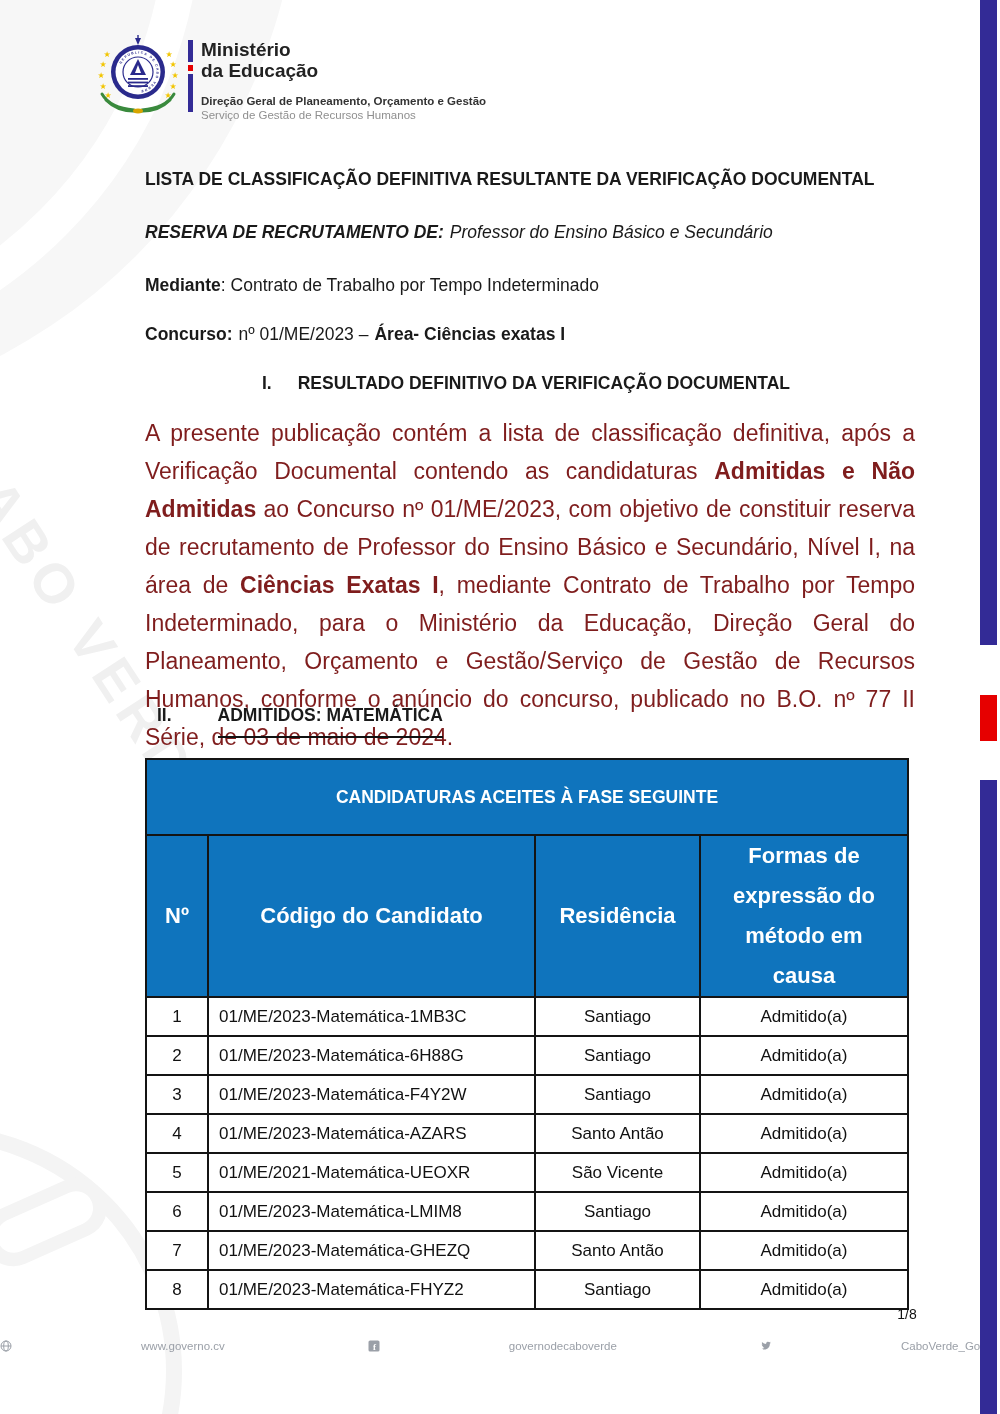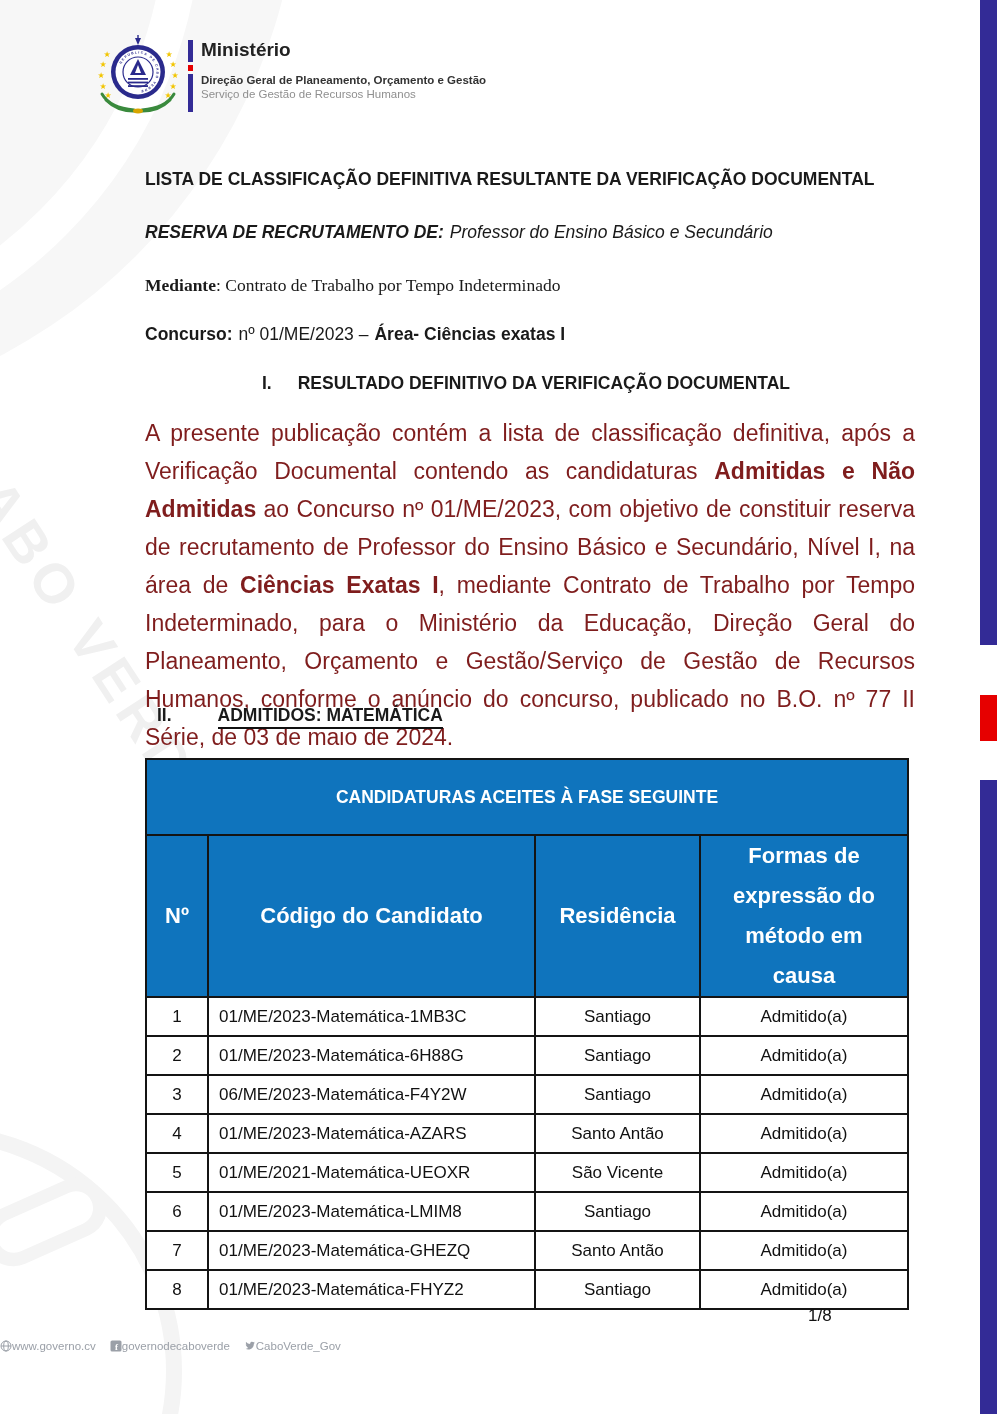--- a/index.html
+++ b/index.html
@@ -35,45 +35,45 @@
   .ministry{padding-top:7px;}
   .ministry .m1,.ministry .m2{font-size:19px;font-weight:700;color:#222;line-height:21px;}
   .ministry .dep{font-size:11.5px;font-weight:700;color:#333;margin-top:14px;line-height:13px;}
   .ministry .svc{font-size:11.5px;color:#8f8f8f;line-height:14px;}
   
   .content{position:absolute;left:145px;top:0;width:762px;z-index:1;}
   .doc-line{position:absolute;width:762px;text-align:left;font-size:17.5px;line-height:22px;}
   .b{font-weight:700;}
   .t-main{top:168px;font-weight:700;}
   .t-reserva{top:221px;font-style:italic;}
-  .t-mediante{top:274px;font-family:Liberation Serif, serif;}
+  .t-mediante{top:274px;}
   .t-concurso{top:323px;}
   .gap-l{margin-left:6px;}
   .t-sec1{top:372px;display:flex;justify-content:center;gap:26px;font-weight:700;}
   .paragraph{
     position:absolute;top:414px;width:770px;font-size:23px;line-height:38px;
     text-align:justify;color:#7f1d1d;
   }
   .t-sec2{top:704px;text-align:left;padding-left:12px;display:flex;gap:46px;font-weight:700;}
-  .t-sec2 .u{border-bottom:2px solid #111;padding-bottom:1px;}
+  .t-sec2 .u{border-bottom:2px solid #111;padding-bottom:10px;}
   
   .doc-table{
     position:absolute;top:758px;left:0;border-collapse:collapse;table-layout:fixed;
     width:762px;font-size:17px;
   }
   .doc-table td,.doc-table th{border:2px solid #141414;text-align:center;vertical-align:middle;padding:0;}
   .tbl-title{height:74px;background:var(--table-blue);color:#fff;font-weight:700;font-size:17.5px;}
   .tbl-head th{height:108px;background:var(--table-blue);color:#fff;font-weight:700;font-size:22px;line-height:40px;padding:0 14px;}
   .doc-table tbody td{height:37px;background:#fff;color:#111;}
   .doc-table tbody td.c1{text-align:left;padding-left:10px;}
   
-  .page-number{position:absolute;left:808px;top:1306px;width:58px;text-align:left;font-size:17px;color:#111;z-index:1;}
+  .page-number{position:absolute;left:878px;top:1306px;width:58px;text-align:center;font-size:14px;color:#111;z-index:1;}
   .footer{
-    position:absolute;left:0;top:1340px;width:1000px;display:flex;justify-content:flex-start;
-    align-items:center;gap:0;color:#9ba0a8;font-size:11.5px;z-index:1;
+    position:absolute;left:0;top:1340px;width:1000px;display:flex;justify-content:space-between;
+    align-items:center;gap:24px;color:#9ba0a8;font-size:11.5px;z-index:1;
   }
   .footer .icon{display:inline-flex;width:12px;height:12px;}
   .footer .label{margin-right:14px;}
 </style>
 </head>
 <body>
 
 <div class="page">
 
   <div class="wm wm-blob"></div>
@@ -131,20 +131,21 @@
       </g>
       <ellipse cx="44" cy="79" rx="5" ry="2.4" fill="#d7a500"></ellipse>
     </svg>
     <div class="logo-divider">
       <div class="ld-seg ld-b1"></div>
       <div class="ld-seg ld-r"></div>
       <div class="ld-seg ld-b2"></div>
     </div>
     <div class="ministry">
       <div class="m1">Ministério</div>
+      <div class="m2">da Educação</div>
       <div class="dep">Direção Geral de Planeamento, Orçamento e Gestão</div>
       <div class="svc">Serviço de Gestão de Recursos Humanos</div>
     </div>
   </div>
 
   <div class="content">
 
     <div class="doc-line t-main">LISTA DE CLASSIFICAÇÃO DEFINITIVA RESULTANTE DA VERIFICAÇÃO DOCUMENTAL</div>
 
     <div class="doc-line t-reserva">
@@ -197,21 +198,21 @@
             <td class="c3">Admitido(a)</td>
           </tr>
           <tr>
             <td class="c0">2</td>
             <td class="c1">01/ME/2023-Matemática-6H88G</td>
             <td class="c2">Santiago</td>
             <td class="c3">Admitido(a)</td>
           </tr>
           <tr>
             <td class="c0">3</td>
-            <td class="c1">06/ME/2023-Matemática-F4Y2W</td>
+            <td class="c1">01/ME/2023-Matemática-F4Y2W</td>
             <td class="c2">Santiago</td>
             <td class="c3">Admitido(a)</td>
           </tr>
           <tr>
             <td class="c0">4</td>
             <td class="c1">01/ME/2023-Matemática-AZARS</td>
             <td class="c2">Santo Antão</td>
             <td class="c3">Admitido(a)</td>
           </tr>
           <tr>

